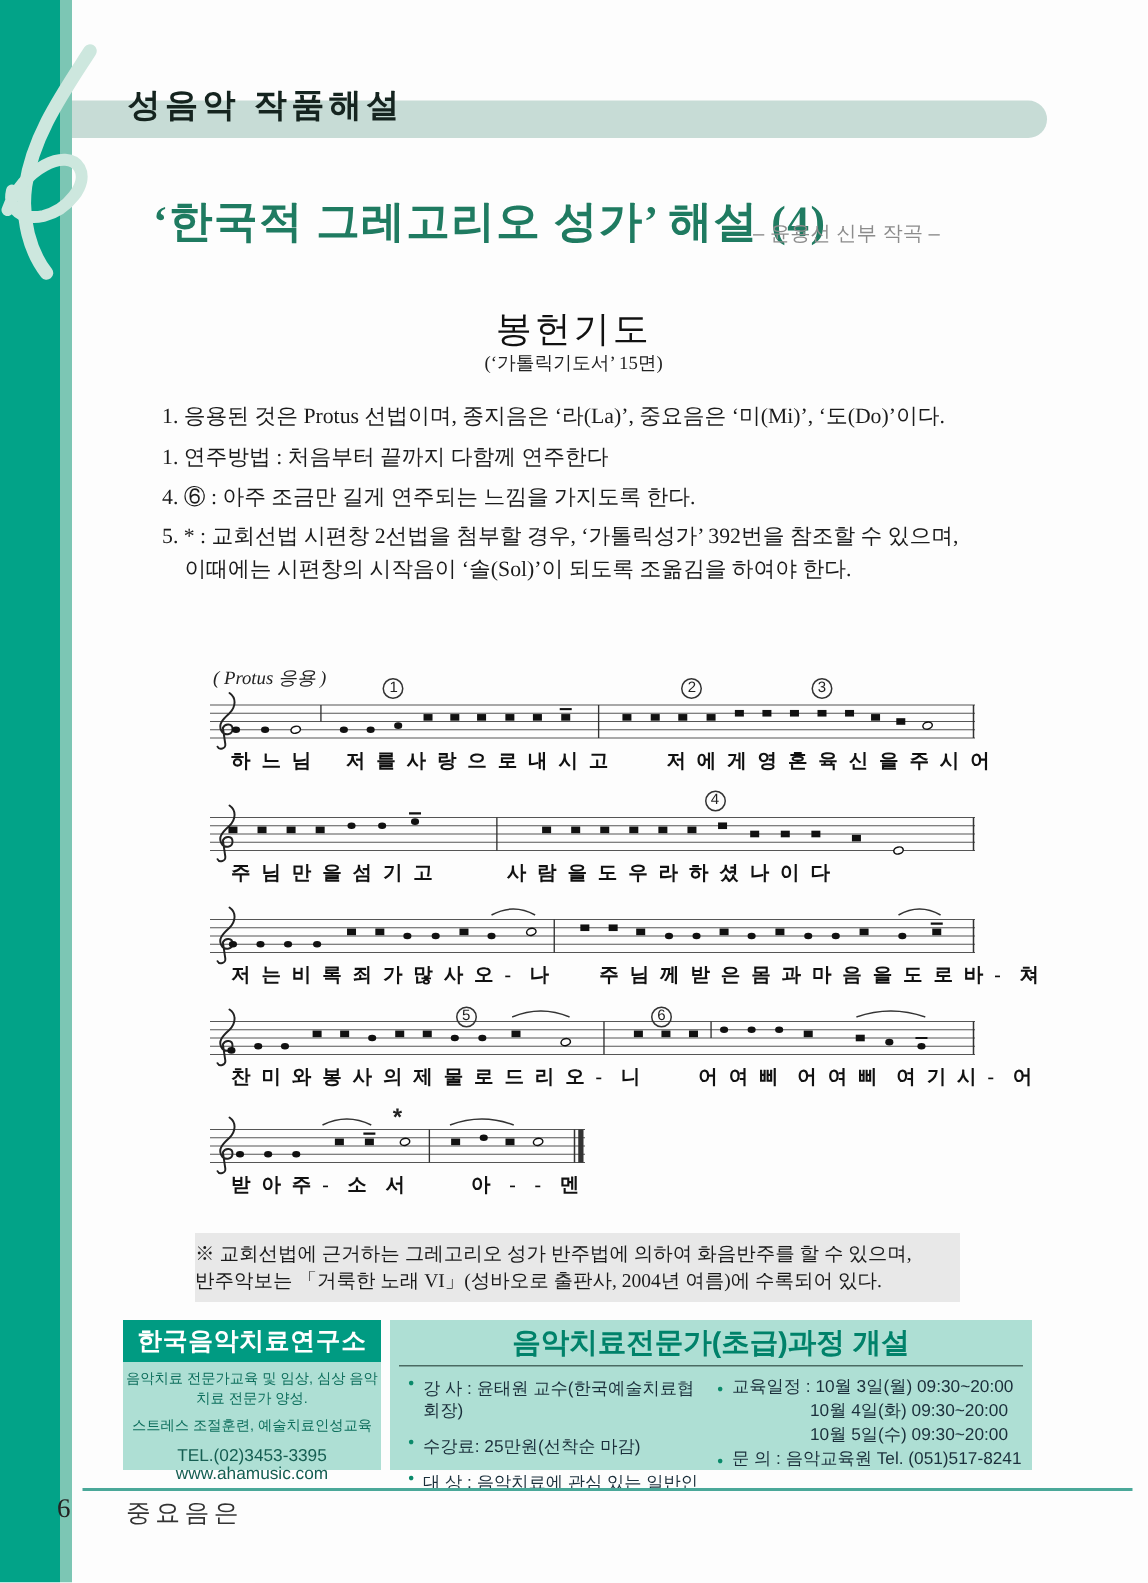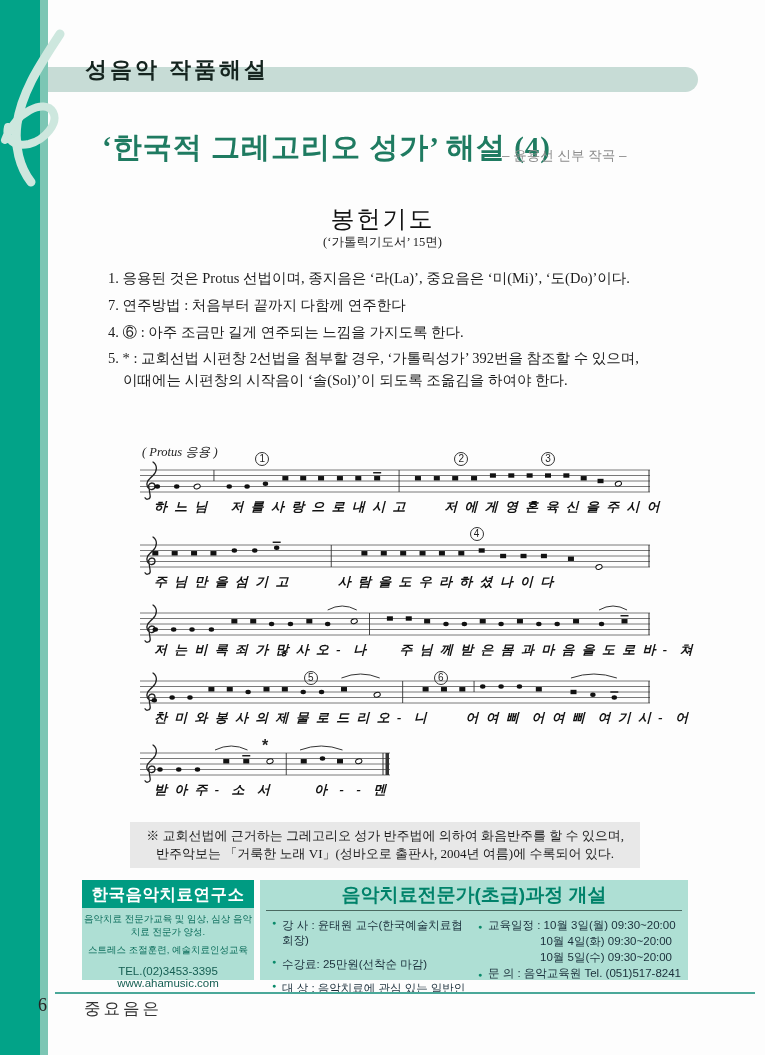--- a/index.html
+++ b/index.html
@@ -34,30 +34,30 @@
   
   .notes-list{position:absolute;left:108px;top:268px;width:560px;}
   .notes-list .item{font-size:14.5px;line-height:1.5;color:var(--ink);margin-bottom:5px;
     white-space:pre-line;padding-left:15px;text-indent:-15px;}
 
   
   .score-label{position:absolute;left:142px;top:444px;font-size:12.5px;font-style:italic;color:#222;}
   .staff{position:absolute;left:140px;}
   .staff svg{display:block;}
   .staff .lyrics{position:absolute;left:0;top:46px;width:100%;padding-left:14px;
-    font-size:13px;font-weight:bold;letter-spacing:2px;white-space:pre;color:#111;font-style:italic;}
+    font-size:13px;font-weight:bold;letter-spacing:2px;white-space:pre;color:#111;}
   .mark{position:absolute;width:14px;height:14px;border:1.2px solid #333;border-radius:50%;
     font-family:"Liberation Sans",sans-serif;font-size:10px;line-height:12px;text-align:center;
     color:#222;background:transparent;}
   .mark.star{border:none;font-size:16px;font-weight:bold;line-height:14px;}
 
   
   .note-box{position:absolute;left:130px;top:822px;width:510px;height:46px;background:var(--note_box_bg);
     padding-top:5px;}
-  .note-box div{text-align:center;font-size:13px;line-height:1.4;color:#1a1a1a;}
+  .note-box div{text-align:left;font-size:13px;line-height:1.4;color:#1a1a1a;}
 
   
   .ad{position:absolute;left:82px;top:880px;width:606px;height:100px;
     font-family:"Liberation Sans","DejaVu Sans",sans-serif;}
   .ad-left{position:absolute;left:0;top:0;width:172px;height:100px;background:var(--ad_panel_bg);}
   .ad-left-header{height:28px;background:var(--ad_header_bg);color:#fff;font-weight:bold;font-size:16.5px;
     text-align:center;line-height:28px;letter-spacing:0.5px;}
   .ad-left-line{font-size:9.5px;color:#0d6e5c;text-align:center;margin-top:5px;}
   .ad-left-tel{font-size:11.5px;color:#155e52;text-align:center;margin-top:8px;}
   .ad-right{position:absolute;left:178px;top:0;width:428px;height:100px;background:var(--ad_panel_bg);}
@@ -93,21 +93,21 @@
   <div class="category">성음악 작품해설</div>
 
   <div class="main-title">‘한국적 그레고리오 성가’ 해설 (4)</div>
   <div class="byline">– 윤용선 신부 작곡 –</div>
 
   <div class="section-title">봉헌기도</div>
   <div class="section-sub">(‘가톨릭기도서’ 15면)</div>
 
   <div class="notes-list">
       <div class="item">1. 응용된 것은 Protus 선법이며, 종지음은 ‘라(La)’, 중요음은 ‘미(Mi)’, ‘도(Do)’이다.</div>
-      <div class="item">7. 연주방법 : 처음부터 끝까지 다함께 연주한다</div>
+      <div class="item">1. 연주방법 : 처음부터 끝까지 다함께 연주한다</div>
       <div class="item">4. ⑥ : 아주 조금만 길게 연주되는 느낌을 가지도록 한다.</div>
       <div class="item">5. * : 교회선법 시편창 2선법을 첨부할 경우, ‘가톨릭성가’ 392번을 참조할 수 있으며,
 이때에는 시편창의 시작음이 ‘솔(Sol)’이 되도록 조옮김을 하여야 한다.</div>
     </div>
 
   <div class="score-label">( Protus 응용 )</div>
   <div id="score">
       <div class="staff" style="top: 452px; width: 510px; height: 70px;">
         <svg width="510" height="54">
           <line x1="0" y1="18" x2="510" y2="18" stroke="#555" stroke-width="0.8"></line>

